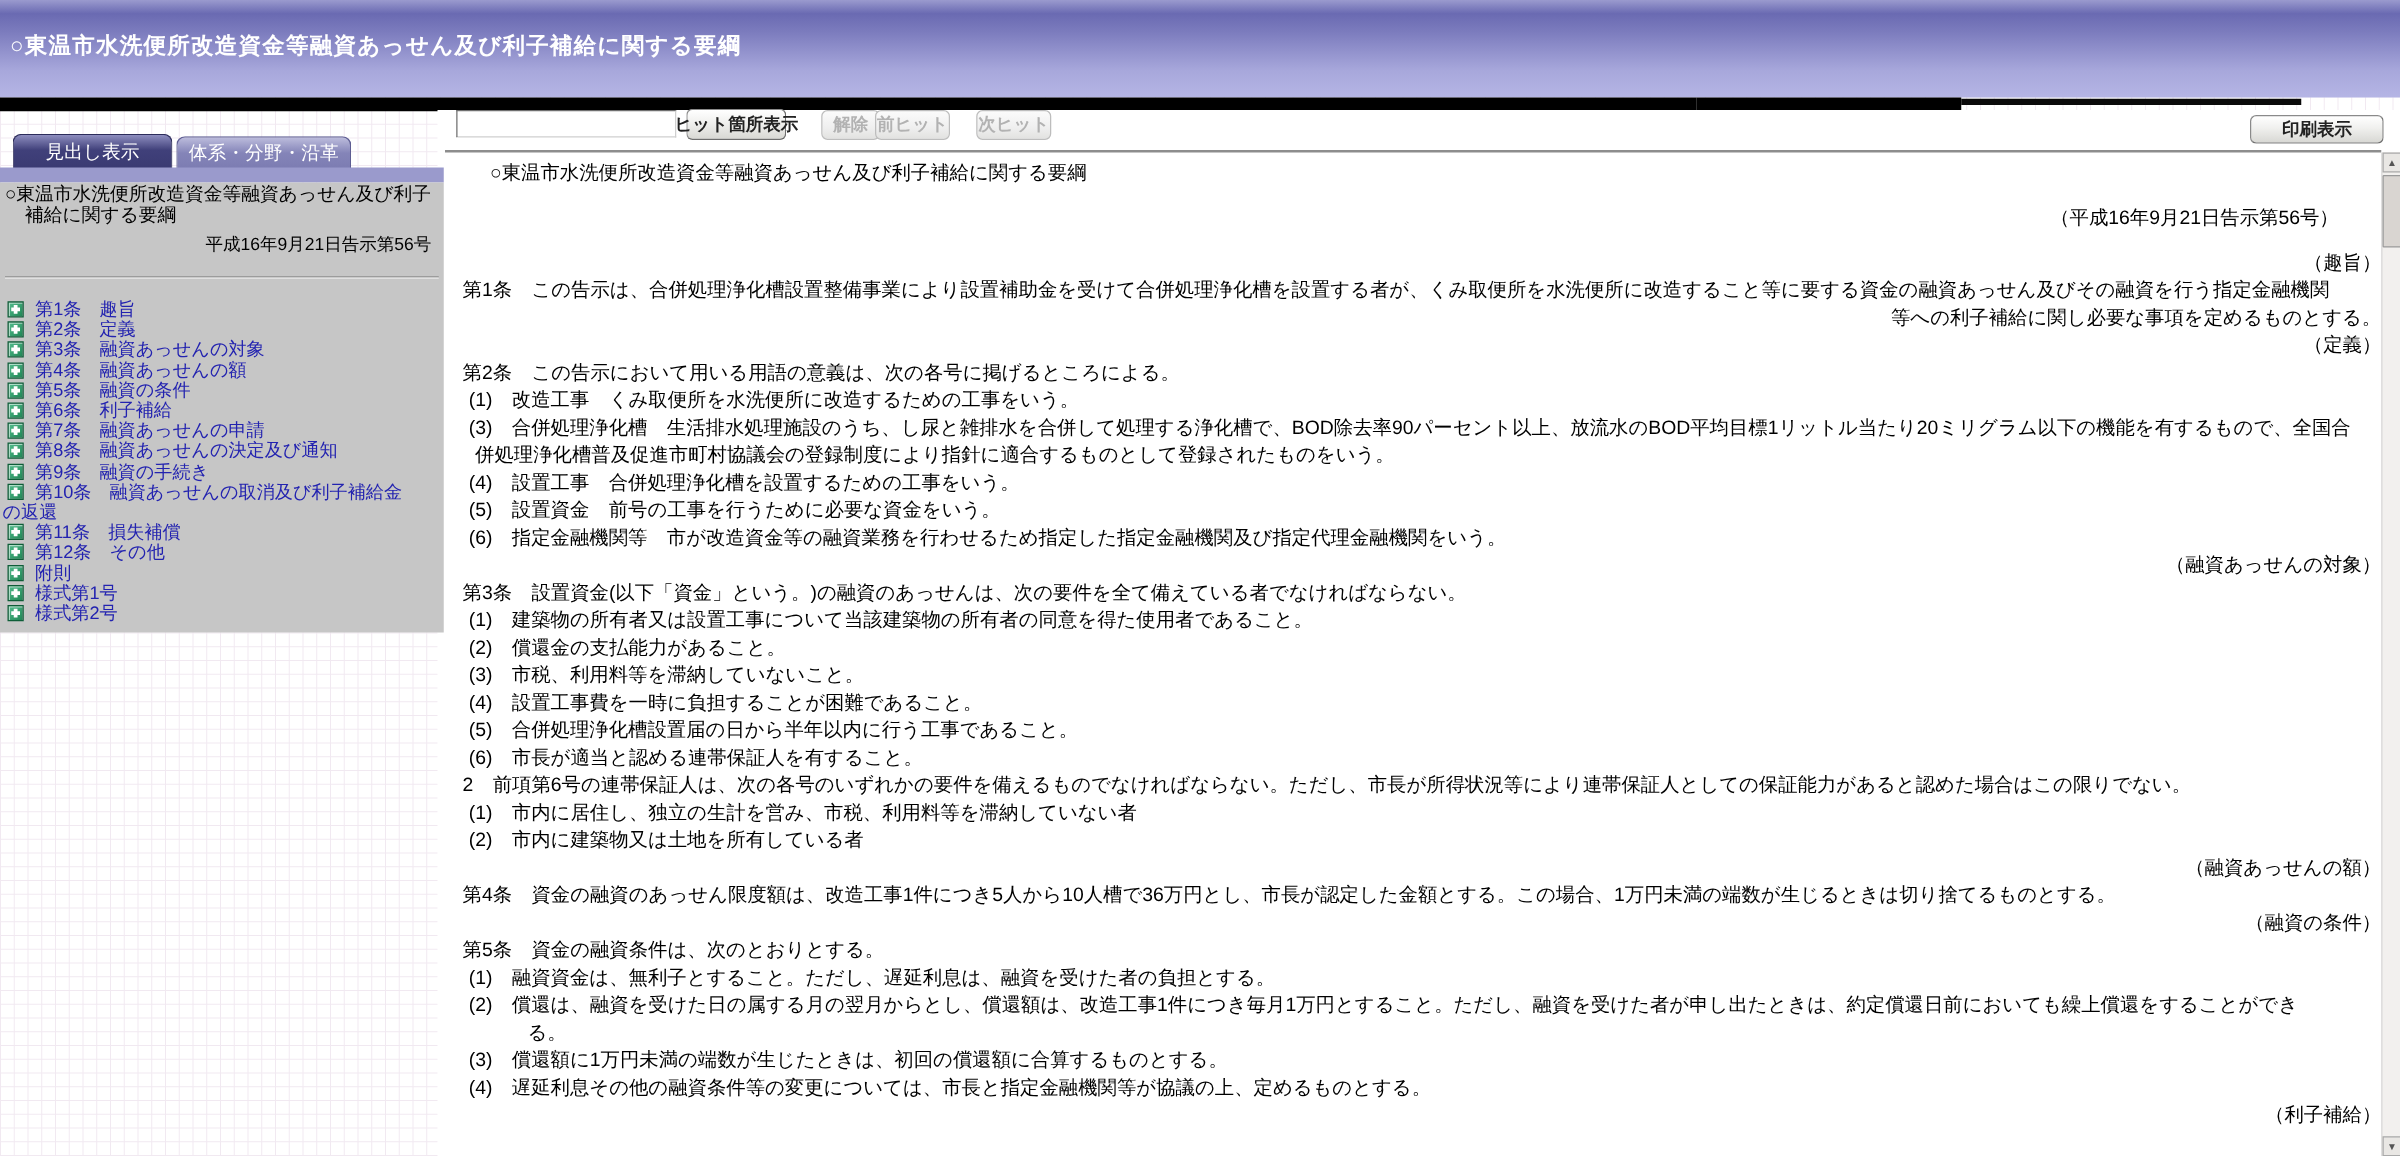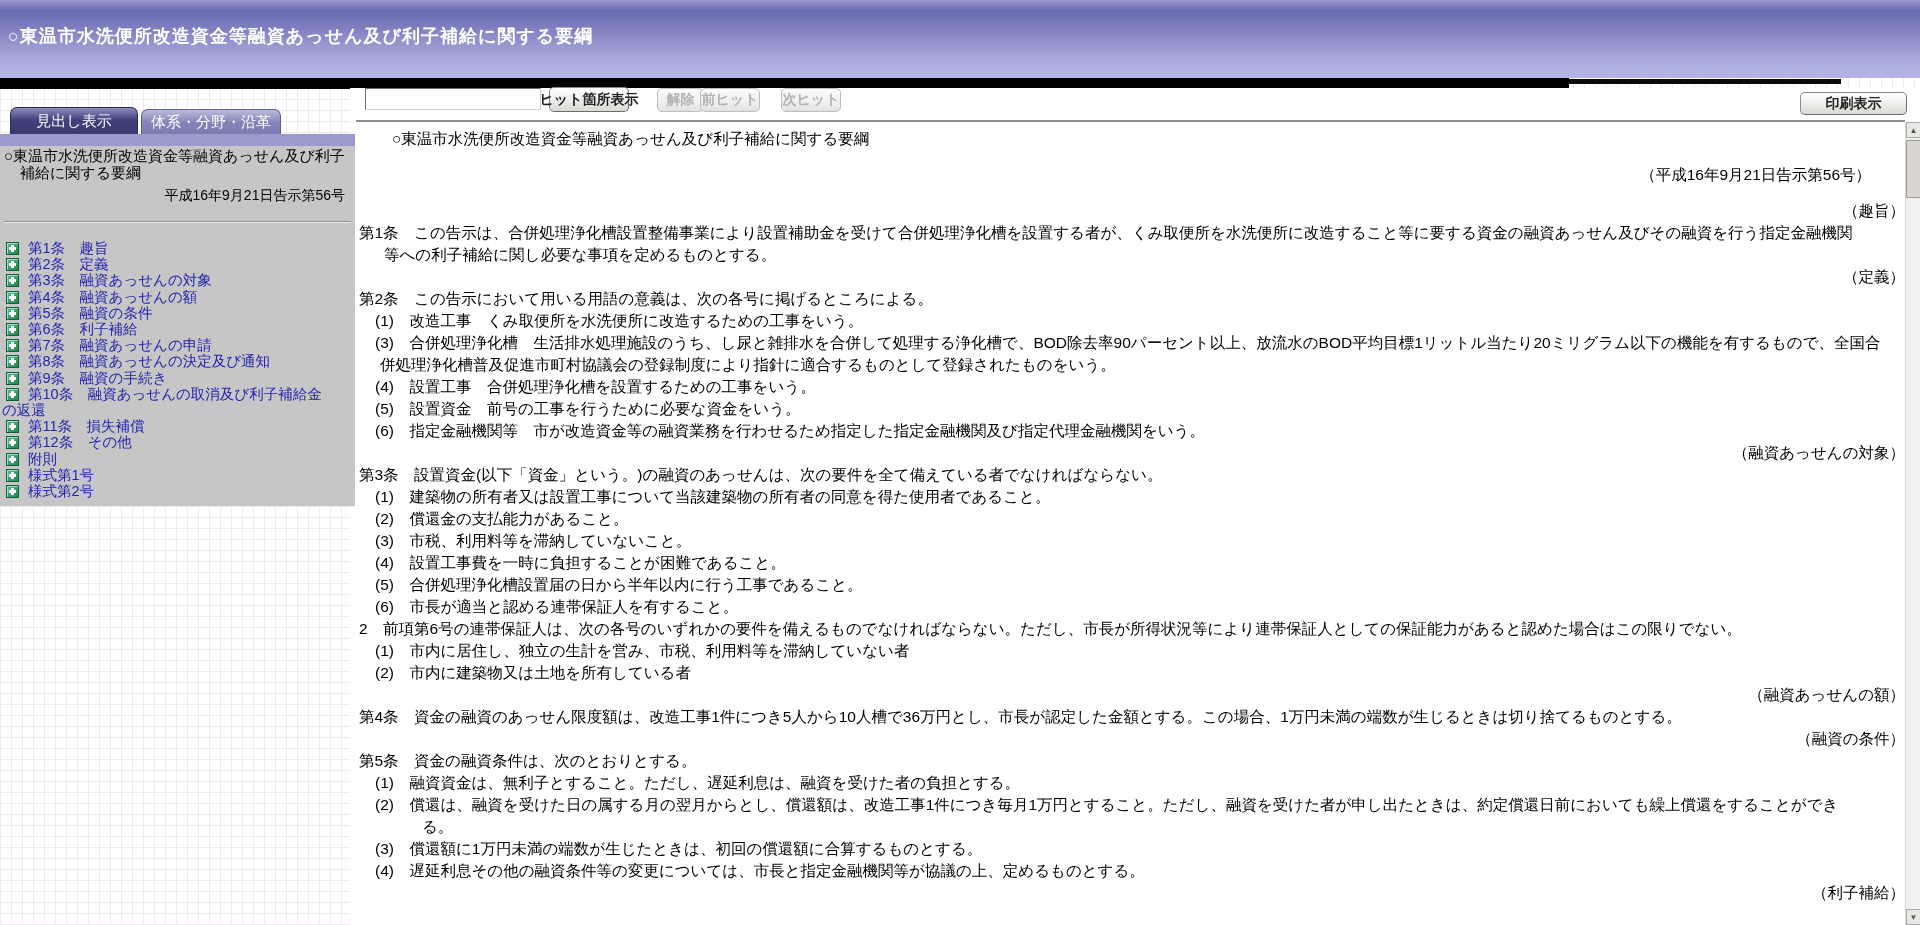--- a/index.html
+++ b/index.html
@@ -72,23 +72,23 @@
   .print-btn{left:1800px;top:92px;width:107px;height:23px;}
 
   
   .doc{left:356px;top:120px;width:1549px;height:805px;background:#fff;
     border-top:2px solid #8d8d8d;padding-top:6px;box-sizing:content-box;overflow:hidden;}
   .dline{font-size:15.5px;line-height:22px;white-space:pre;}
   .doc-title{padding-left:36px;}
   .doc-date{text-align:right;padding-right:34px;}
   .sp14{height:14px;}
   .ind-h{padding-left:1px;text-align:right;}
-  .ind-p{padding-left:3px;}
+  .ind-p{padding-left:14px;}
   .ind-i{padding-left:19px;}
-  .ind-c1{padding-left:28px;}
+  .ind-c1{padding-left:28px;text-align:right;}
   .ind-c2{padding-left:24px;}
   .ind-c3{padding-left:66px;}
 
   
   .sbar{left:1905px;top:122px;width:15px;height:803px;background:#f2f0ee;
     border-left:1px solid #d8d8d8;box-sizing:border-box;}
   .sbtn{position:absolute;left:0;width:15px;height:16px;background:#e9e7e4;
     border:1px solid #aaa;box-sizing:border-box;display:flex;align-items:center;justify-content:center;
     font-size:8px;color:#555;cursor:pointer;}
   .sthumb{position:absolute;left:0;top:18px;width:15px;height:58px;background:#d9d5d1;

